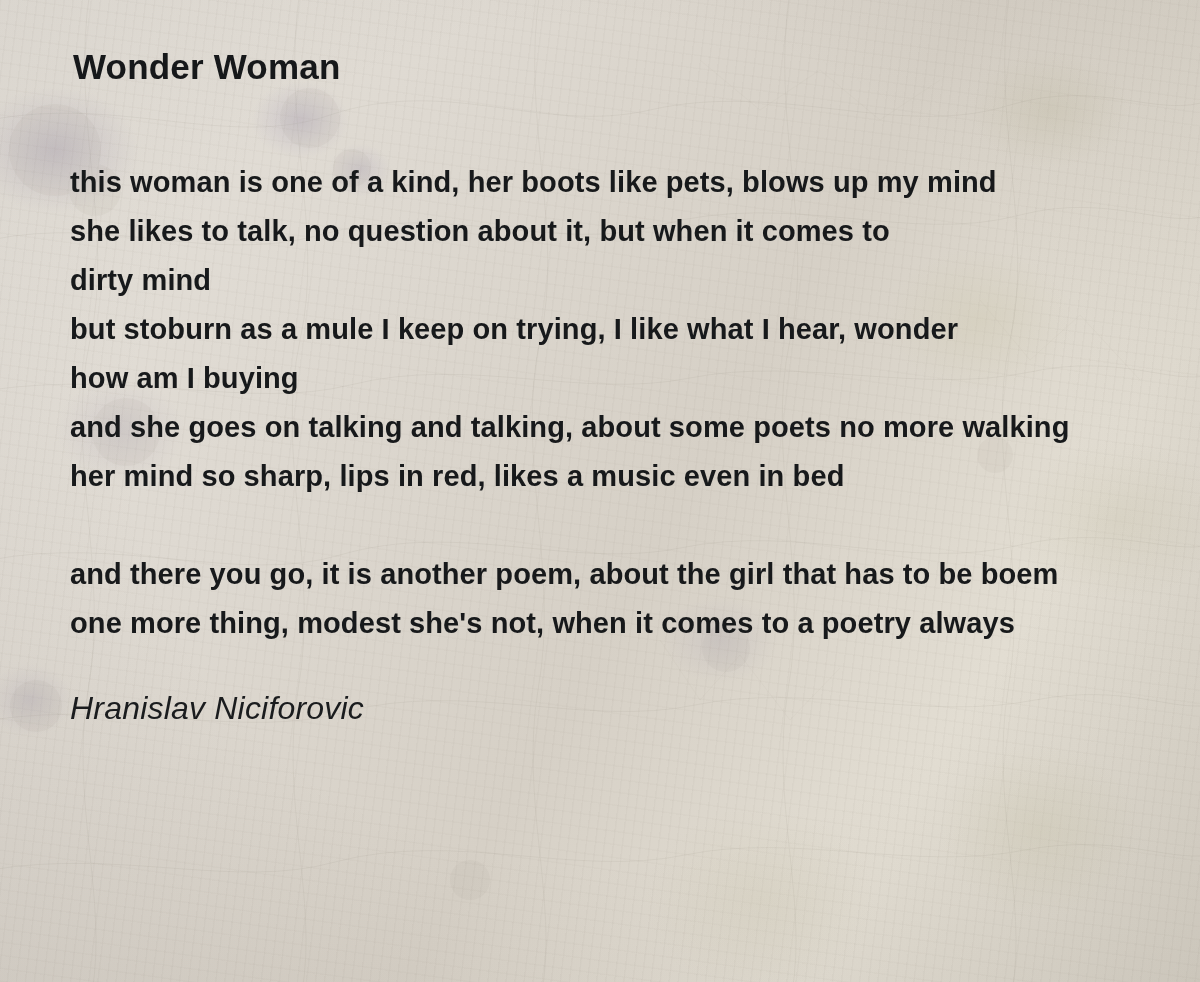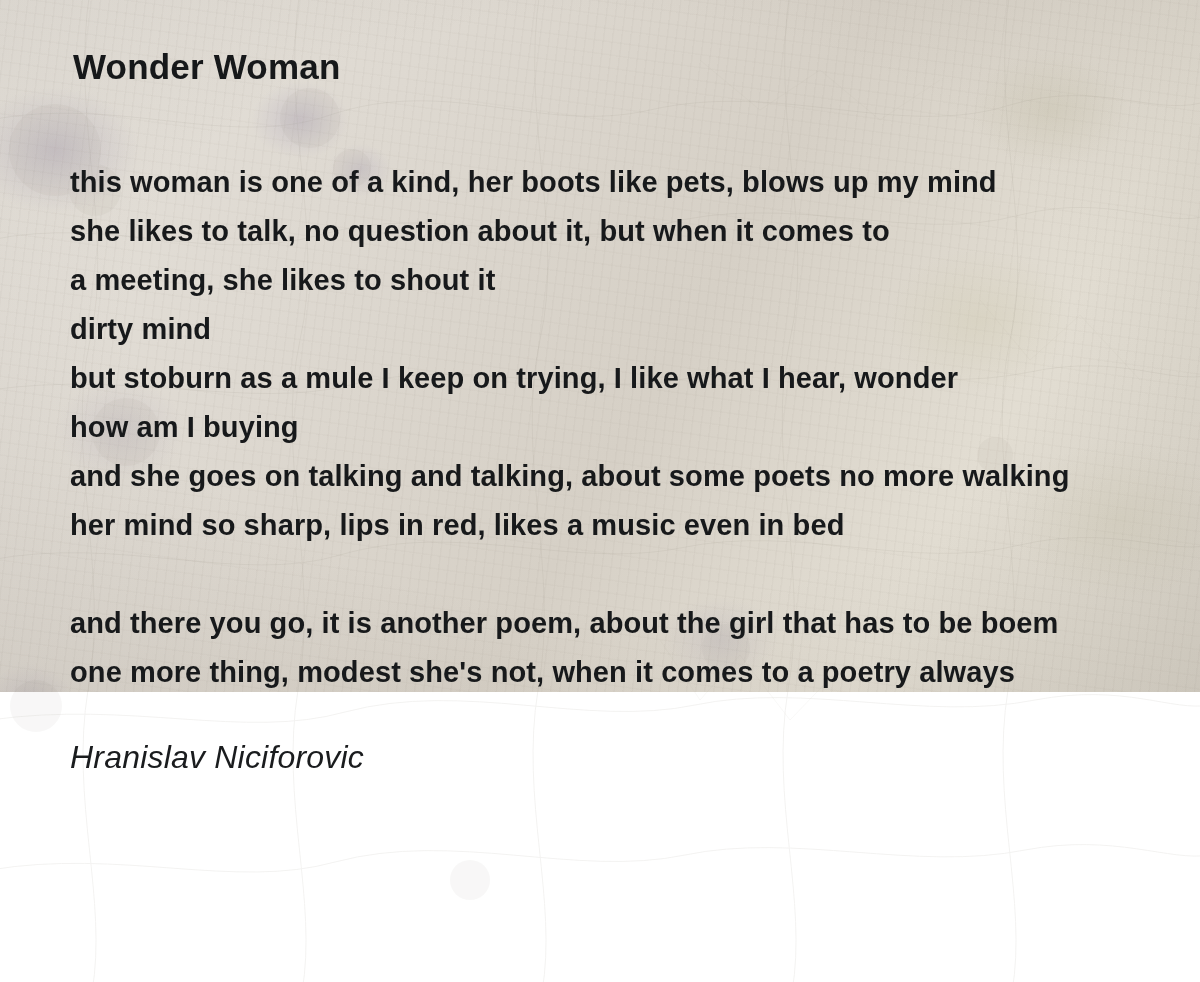--- a/index.html
+++ b/index.html
@@ -9,21 +9,21 @@
   body {
     width: 1200px;
     height: 982px;
     overflow: hidden;
     font-family: "Liberation Sans", sans-serif;
   }
 
   #poem-page {
     position: relative;
     width: 1200px;
-    height: 692px;
+    height: 982px;
     background-color: #d9d4cc;
     background-image:
       radial-gradient(ellipse 120px 90px at 55px 150px, rgba(150,140,170,0.30), rgba(150,140,170,0) 70%),
       radial-gradient(ellipse 70px 55px at 300px 120px, rgba(150,140,175,0.28), rgba(150,140,175,0) 70%),
       radial-gradient(ellipse 45px 38px at 360px 170px, rgba(150,140,175,0.22), rgba(150,140,175,0) 70%),
       radial-gradient(ellipse 90px 70px at 120px 430px, rgba(160,150,175,0.20), rgba(160,150,175,0) 72%),
       radial-gradient(ellipse 60px 50px at 30px 700px, rgba(155,145,170,0.22), rgba(155,145,170,0) 72%),
       radial-gradient(ellipse 80px 60px at 720px 640px, rgba(150,142,170,0.16), rgba(150,142,170,0) 72%),
       radial-gradient(ellipse 110px 80px at 1050px 110px, rgba(190,185,160,0.30), rgba(190,185,160,0) 72%),
       radial-gradient(ellipse 130px 100px at 980px 320px, rgba(200,195,165,0.28), rgba(200,195,165,0) 72%),
@@ -130,21 +130,20 @@
   </svg>
 
   <div id="vignette"></div>
 
   <div id="content">
     <h1 id="poem-title">Wonder Woman</h1>
 
     <div id="poem-body">
       <div class="poem-line">this woman is one of a kind, her boots like pets, blows up my mind</div>
       <div class="poem-line">she likes to talk, no question about it, but when it comes to</div>
-      <div class="poem-line">a meeting, she likes to shout it</div>
       <div class="poem-line">dirty mind</div>
       <div class="poem-line">but stoburn as a mule I keep on trying, I like what I hear, wonder</div>
       <div class="poem-line">how am I buying</div>
       <div class="poem-line">and she goes on talking and talking, about some poets no more walking</div>
       <div class="poem-line">her mind so sharp, lips in red, likes a music even in bed</div>
       <div class="poem-line blank">&nbsp;</div>
       <div class="poem-line">and there you go, it is another poem, about the girl that has to be boem</div>
       <div class="poem-line">one more thing, modest she's not, when it comes to a poetry always</div>
     </div>
 

